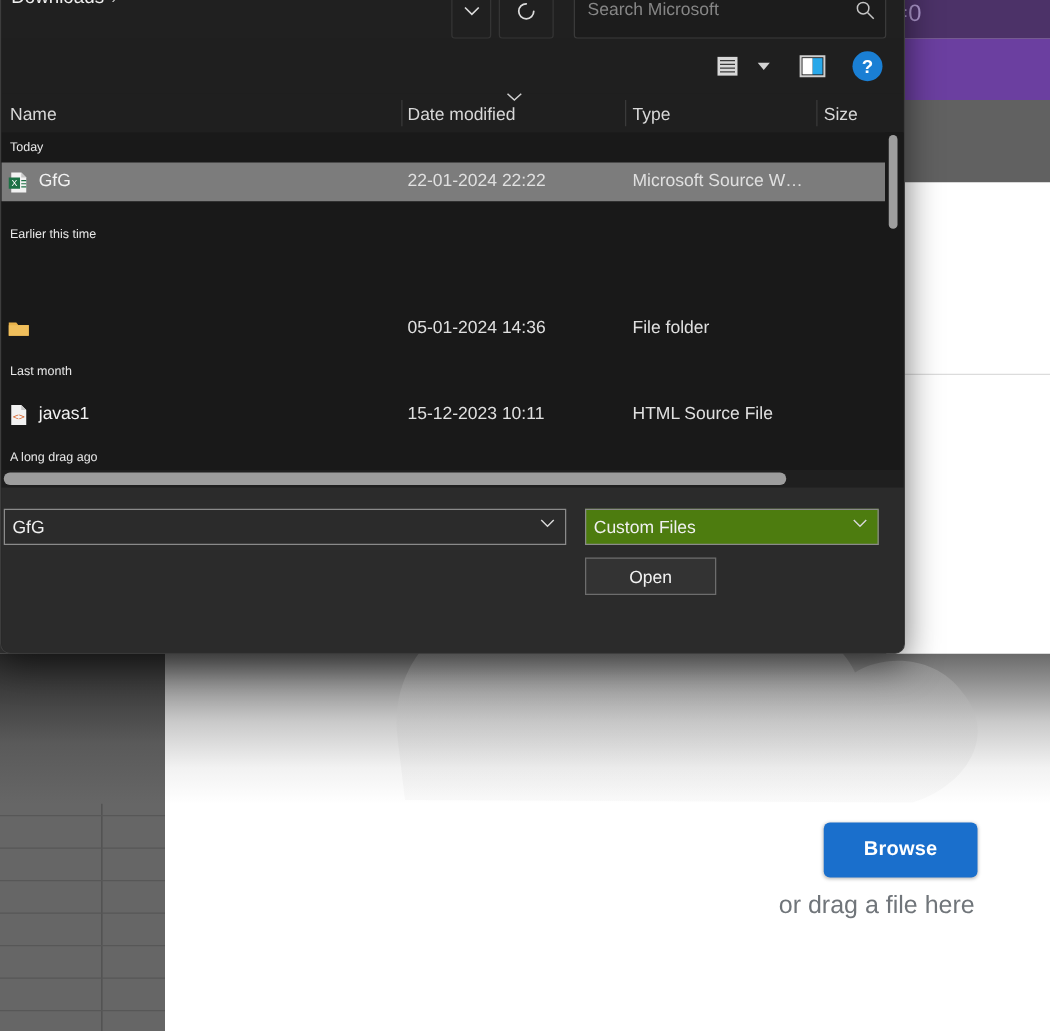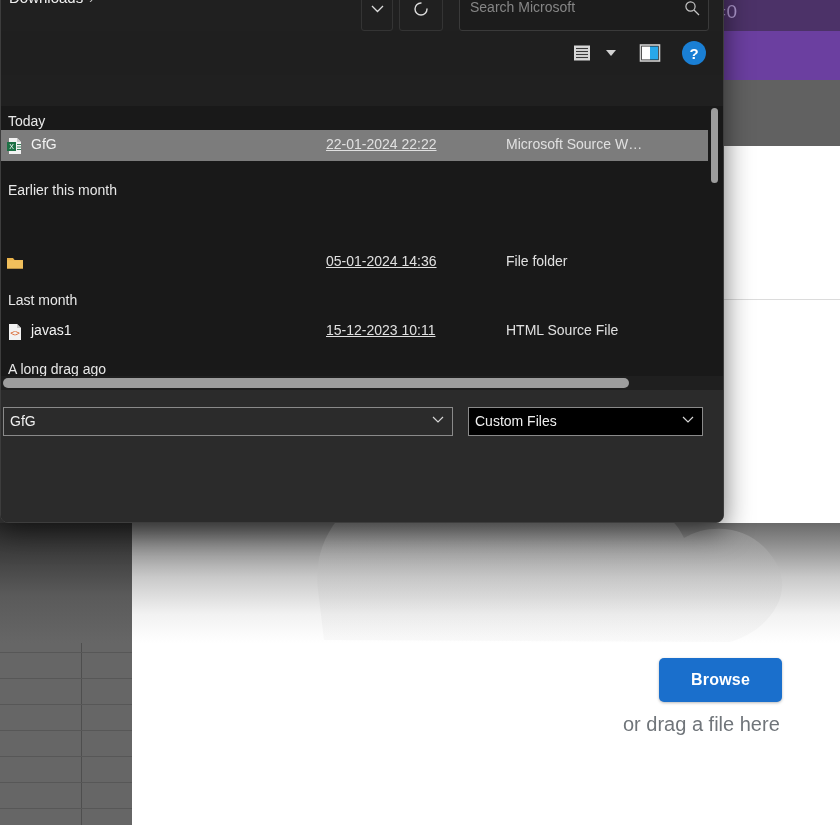--- a/index.html
+++ b/index.html
@@ -99,45 +99,45 @@
   #help-btn{position:absolute;left:681px;top:10px;width:24px;height:24px;border-radius:50%;background:#1a7fd4;color:#fff;font-size:15px;font-weight:bold;display:flex;align-items:center;justify-content:center;}
 
   
   #col-head{position:absolute;left:0;top:104px;width:722px;height:31px;background:#1f1f1f;}
   #col-head .ch{position:absolute;top:0;height:31px;display:flex;align-items:center;color:#d8d8d8;font-size:14px;}
   #col-head .chdiv{position:absolute;top:5px;width:1px;height:21px;background:#3a3a3a;}
   #sort-arrow{position:absolute;left:404px;top:-3px;color:#cfcfcf;font-size:11px;}
 
   
   #list{position:absolute;left:0;top:135px;width:722px;height:270px;background:#191919;overflow:hidden;}
-  .group-label{position:absolute;left:7px;color:#e8e8e8;font-size:14px;}
+  .group-label{position:absolute;left:7px;color:#e8e8e8;font-size:10px;}
   .row{position:absolute;left:0;width:707px;height:31px;}
   .row.sel{background:#7c7c7c;}
   .row .fname{position:absolute;left:30px;top:6px;color:#f2f2f2;font-size:14px;white-space:nowrap;}
-  .row .fdate{position:absolute;left:325px;top:6px;color:#e0e0e0;font-size:14px;white-space:nowrap;text-decoration:underline;}
+  .row .fdate{position:absolute;left:325px;top:6px;color:#e0e0e0;font-size:14px;white-space:nowrap;}
   .row .ftype{position:absolute;left:505px;top:6px;color:#e0e0e0;font-size:14px;white-space:nowrap;}
   .row .fsize{position:absolute;left:658px;top:6px;color:#e0e0e0;font-size:14px;white-space:nowrap;}
   .row .ficon{position:absolute;left:5px;top:7px;width:18px;height:18px;}
 
   #vscroll-track{position:absolute;left:707px;top:135px;width:15px;height:270px;background:#191919;}
   #vscroll-thumb{position:absolute;left:710px;top:90px;width:7px;height:75px;background:#9d9d9d;border-radius:4px;}
   #hscroll-track{position:absolute;left:0;top:405px;width:722px;height:14px;background:#1f1f1f;}
   #hscroll-thumb{position:absolute;left:2px;top:2px;width:626px;height:10px;background:#9d9d9d;border-radius:5px;}
 
   
   #form-area{position:absolute;left:0;top:419px;width:722px;height:132px;background:#2b2b2b;}
   #fname-field{
     position:absolute;left:2px;top:17px;width:450px;height:29px;
     background:#2b2b2b;border:1px solid #8a8a8a;box-sizing:border-box;
   }
   #fname-value{position:absolute;left:6px;top:5px;color:#f0f0f0;font-size:14px;}
   #fname-caret{position:absolute;right:8px;top:7px;color:#d6d6d6;font-size:10px;}
   #filter-field{
     position:absolute;left:467px;top:17px;width:235px;height:29px;
-    background:#000000;border:1px solid #8a8a8a;box-sizing:border-box;
+    background:#4d7c0f;border:1px solid #8a8a8a;box-sizing:border-box;
   }
   #filter-value{position:absolute;left:6px;top:5px;color:#f0f0f0;font-size:14px;}
   #filter-caret{position:absolute;right:8px;top:7px;color:#d6d6d6;font-size:10px;}
   .dlg-btn{
     position:absolute;top:56px;height:30px;background:#333333;border:1px solid #6d6d6d;
     color:#f2f2f2;font-size:14px;cursor:pointer;box-sizing:border-box;
     font-family:"Liberation Sans",sans-serif;
   }
   #open-btn{left:467px;width:105px;}
   #cancel-btn{left:592px;width:110px;}
@@ -242,20 +242,34 @@
     <div id="pane-btn">
       <svg width="22" height="20" viewBox="0 0 22 20">
         <rect x="1.5" y="2" width="19" height="16" fill="none" stroke="#cfcfcf" stroke-width="1.6"></rect>
         <rect x="11" y="3.5" width="8" height="13" fill="#28a8ea"></rect>
         <rect x="3" y="3.5" width="8" height="13" fill="#ffffff"></rect>
       </svg>
     </div>
     <div id="help-btn">?</div>
   </div>
 
+  <div id="col-head">
+    <div class="ch" style="left:7px">Name</div>
+    <div class="chdiv" style="left:320px"></div>
+    <div class="ch" style="left:325px">Date modified</div>
+    <div id="sort-arrow">
+      <svg width="13" height="7" viewBox="0 0 13 7">
+          <path d="M1 1 L6.5 6 L12 1" stroke="#cfcfcf" stroke-width="1.2" fill="none"></path>
+        </svg>
+    </div>
+    <div class="chdiv" style="left:499px"></div>
+    <div class="ch" style="left:505px">Type</div>
+    <div class="chdiv" style="left:652px"></div>
+    <div class="ch" style="left:658px">Size</div>
+  </div>
 
   <div id="list">
 
     <div class="group-label" style="top:7px">Today</div>
 
     <div class="row sel" style="top:24px">
       <span class="ficon">
         <svg width="18" height="18" viewBox="0 0 18 18">
           <path d="M3 1 h8 l4 4 v12 h-12 z" fill="#f2f2f2"></path>
           <path d="M11 1 l4 4 h-4 z" fill="#c8c8c8"></path>
@@ -267,21 +281,21 @@
             <line x1="11" y1="12.5" x2="15" y2="12.5"></line>
           </g>
         </svg>
       </span>
       <span class="fname">GfG</span>
       <span class="fdate">22-01-2024 22:22</span>
       <span class="ftype">Microsoft Source W…</span>
       <span class="fsize"></span>
     </div>
 
-    <div class="group-label" style="top:76px">Earlier this month</div>
+    <div class="group-label" style="top:76px">Earlier this time</div>
 
 
     <div class="row" style="top:141px">
       <span class="ficon">
         <svg width="18" height="18" viewBox="0 0 18 18">
           <path d="M1 4 h6 l1.6 2 H17 v8.5 H1 z" fill="#e8b24a"></path>
           <path d="M1 6.2 h16 v8.3 H1 z" fill="#f0bf5c"></path>
         </svg>
       </span>
       <span class="fdate">05-01-2024 14:36</span>
@@ -329,15 +343,16 @@
 
     <div id="filter-field">
       <span id="filter-value">Custom Files</span>
       <span id="filter-caret">
         <svg width="12" height="8" viewBox="0 0 12 8">
             <path d="M1 1 L6 6 L11 1" stroke="#d6d6d6" stroke-width="1.2" fill="none"></path>
           </svg>
       </span>
     </div>
 
+    <button class="dlg-btn" id="open-btn">Open</button>
 
   </div>
 </div>
 
 </body></html>

